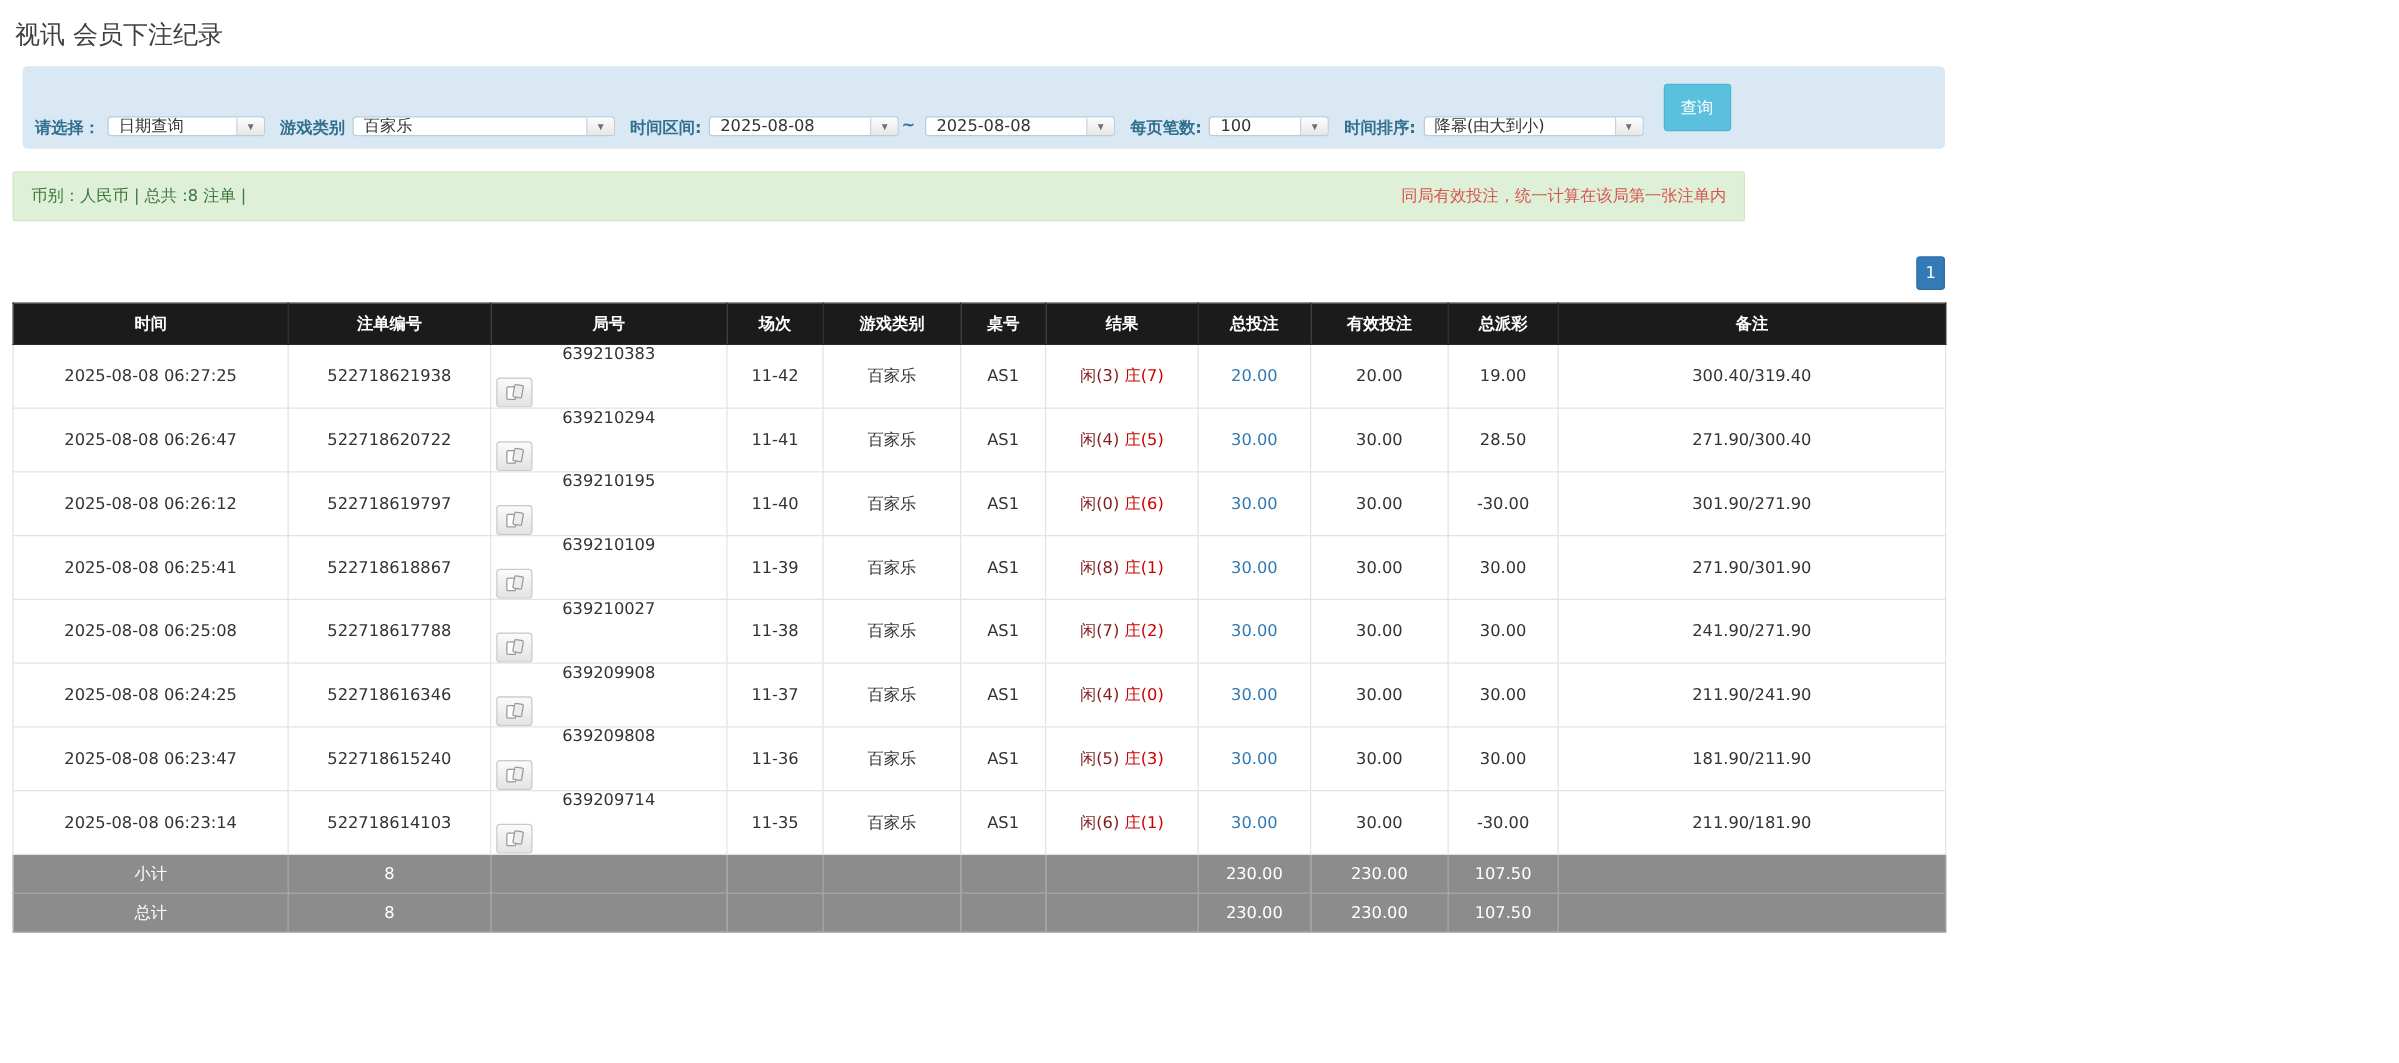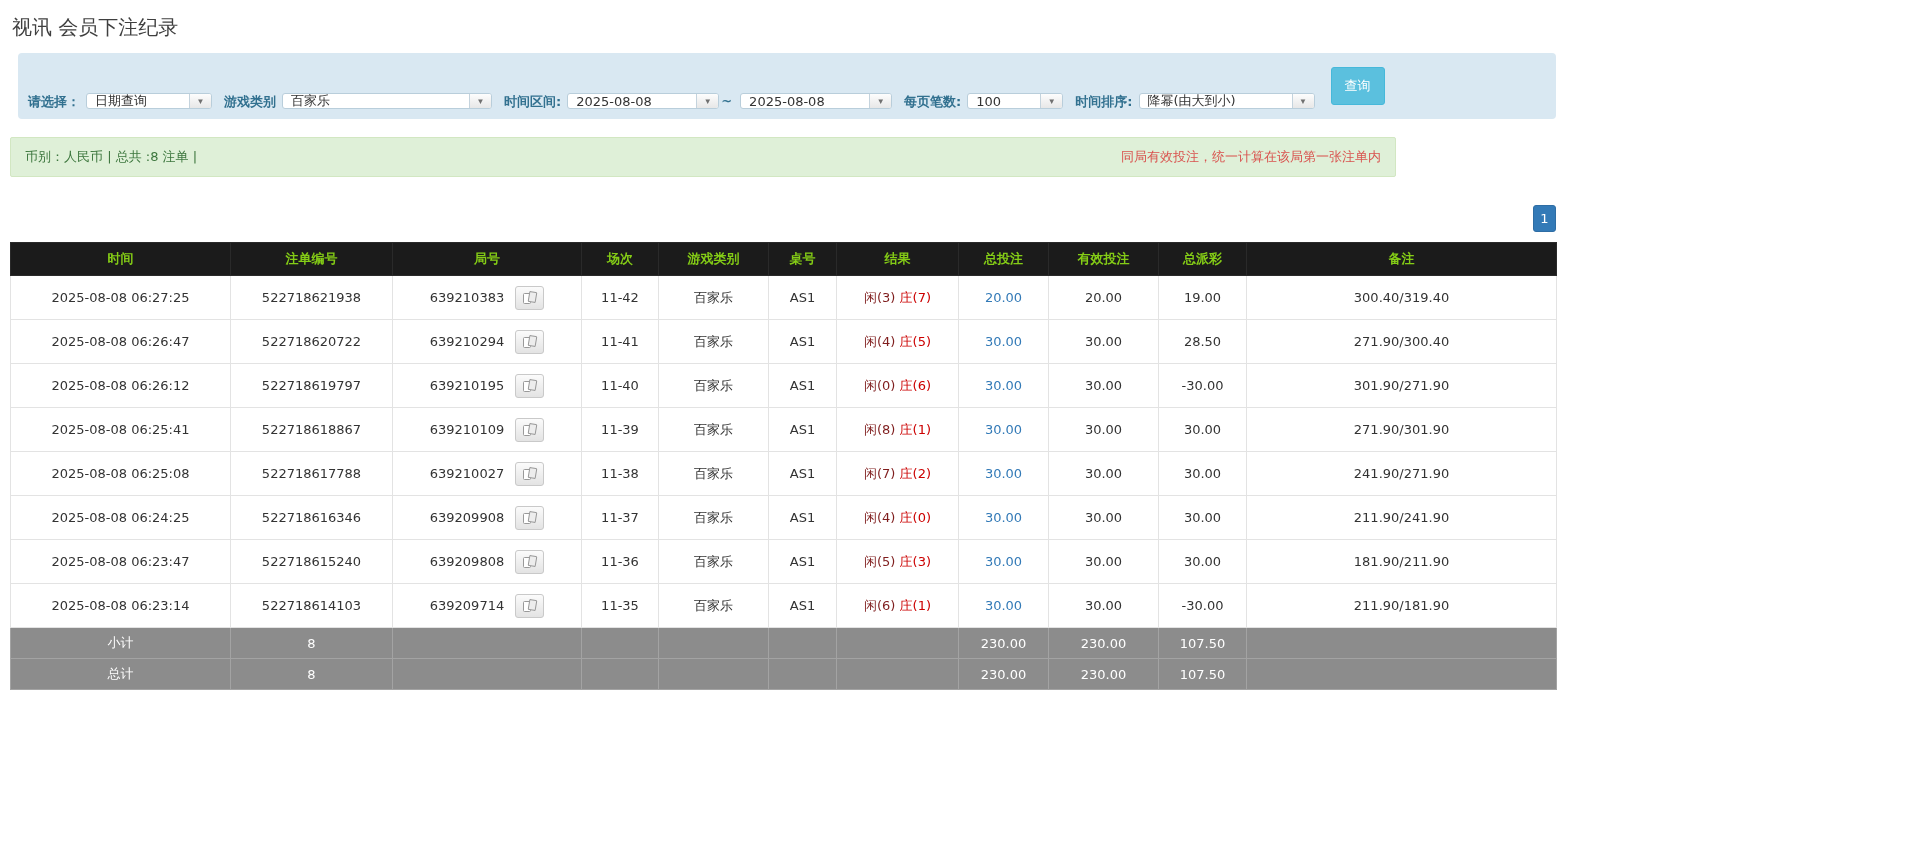--- a/index.html
+++ b/index.html
@@ -117,21 +117,21 @@
   .bottom-pagination { display: flex; justify-content: flex-end; margin-top: 172px; }
 
   
   table.records {
     width: 1546px;
     border-collapse: collapse;
     table-layout: fixed;
   }
   table.records thead th {
     background: #1b1b1b;
-    color: #84cc16;
+    color: #ffffff;
     font-weight: bold;
     font-size: 13px;
     padding: 7px 4px;
     border: 1px solid #2a2a2a;
     text-align: center;
   }
   table.records tbody td {
     border: 1px solid #e3e3e3;
     text-align: center;
     padding: 0 4px;
@@ -146,21 +146,21 @@
     color: #fff;
     border: 1px solid #a3a3a3;
     text-align: center;
     height: 31px;
     font-size: 13px;
   }
   .bet-link { color: #337ab7; text-decoration: none; cursor: pointer; }
   .player { color: #7f1d1d; }
   .banker { color: #cc0000; }
   .neg { color: #d9534f; }
-  .round-cell-inner { display: flex; align-items: center; justify-content: center; gap: 11px; }
+  .round-cell-inner { display: flex; justify-content: center; gap: 11px; flex-direction: column; }
   .card-btn {
     width: 29px; height: 24px;
     border: 1px solid #c9c9c9;
     border-radius: 3px;
     background: linear-gradient(#fbfbfb, #e3e3e3);
     display: inline-flex; align-items: center; justify-content: center;
     cursor: pointer;
     padding: 0;
   }
 </style>

